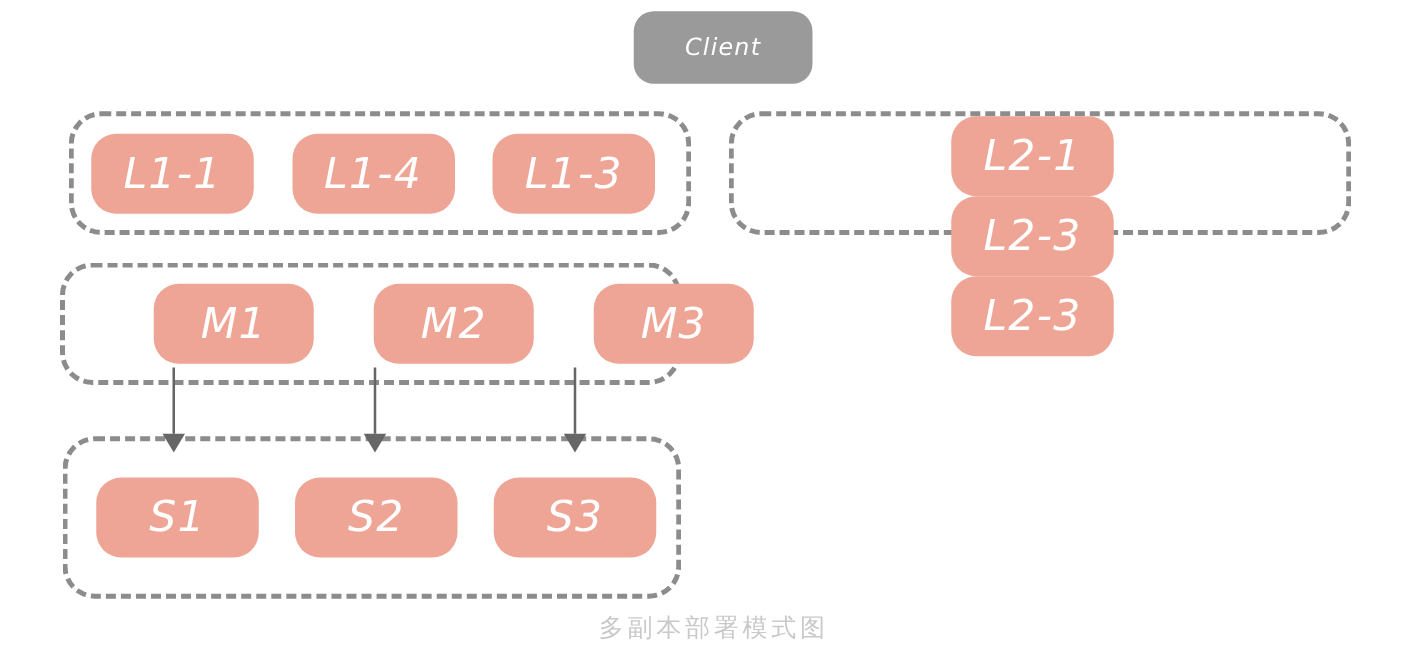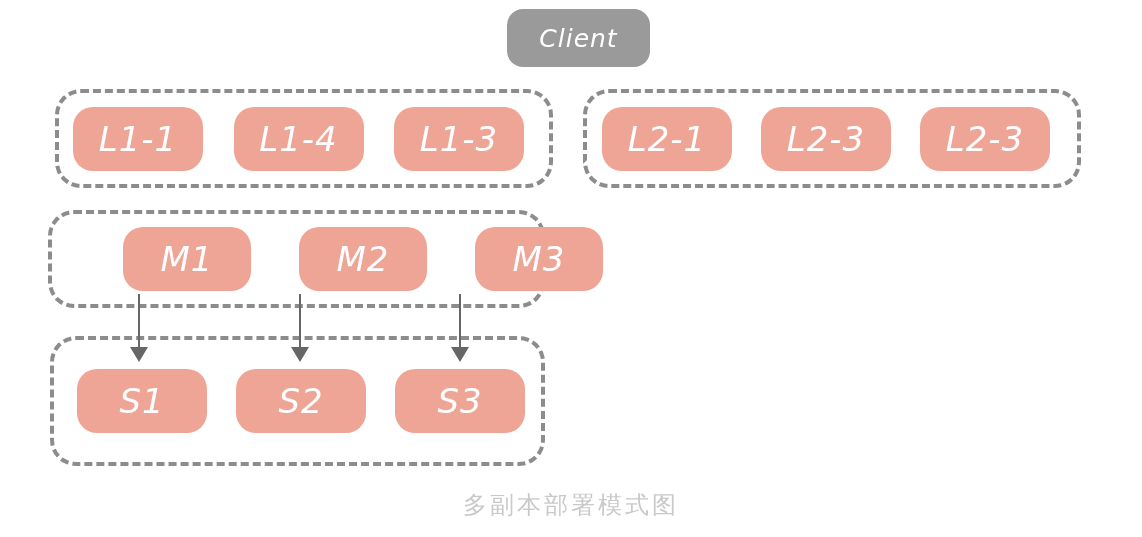--- a/index.html
+++ b/index.html
@@ -20,37 +20,37 @@
     left: 507px;
     top: 9px;
     width: 143px;
     height: 58px;
     background: var(--client-fill, #9a9a9a);
     border-radius: 16px;
     display: flex;
     align-items: center;
     justify-content: center;
     color: var(--node-text, #ffffff);
-    font-size: 25px;
+    font-size: 19px;
     font-style: italic;
     letter-spacing: 1px;
   }
   .group {
     position: absolute;
     box-sizing: border-box;
     border: 4px dashed var(--dash-border, #8c8c8c);
     border-radius: 26px;
     display: flex;
     align-items: center;
     justify-content: space-between;
   }
   .group-l1 { left: 55px;  top: 89px;  width: 498px; height: 99px;  padding: 0 25px 0 14px; }
-  .group-l2 { left: 583px; top: 89px;  width: 498px; height: 99px;  padding: 0 27px 0 15px; }
+  .group-l2 { left: 583px; top: 89px;  width: 498px; height: 99px;  padding: 0 27px 0 15px; flex-direction: column; }
   .group-m  { left: 48px;  top: 210px; width: 497px; height: 98px;  padding: 0 16px 0 23px; }
-  .group-s  { left: 50px;  top: 336px; width: 495px; height: 130px; padding: 0 16px 0 23px; text-align: center; }
+  .group-s  { left: 50px;  top: 349px; width: 495px; height: 130px; padding: 0 16px 0 23px; text-align: center; }
   .node {
     width: 130px;
     height: 64px;
     background: var(--node-fill, #efa595);
     border-radius: 20px;
     display: flex;
     align-items: center;
     justify-content: center;
     color: var(--node-text, #ffffff);
     font-size: 34px;
@@ -82,21 +82,21 @@
   .arrow-1 { left: 130px; top: 294px; }
   .arrow-2 { left: 291px; top: 294px; }
   .arrow-3 { left: 451px; top: 294px; }
   .caption {
     position: absolute;
     left: 0;
     top: 489px;
     width: 100%;
     text-align: center;
     color: var(--caption-text, #c9c9c9);
-    font-size: 24px;
+    font-size: 20px;
     letter-spacing: 3px;
   }
 </style>
 </head>
 <body>
 
 <div class="canvas">
 
   <div class="client-node">
     <span>Client</span>

